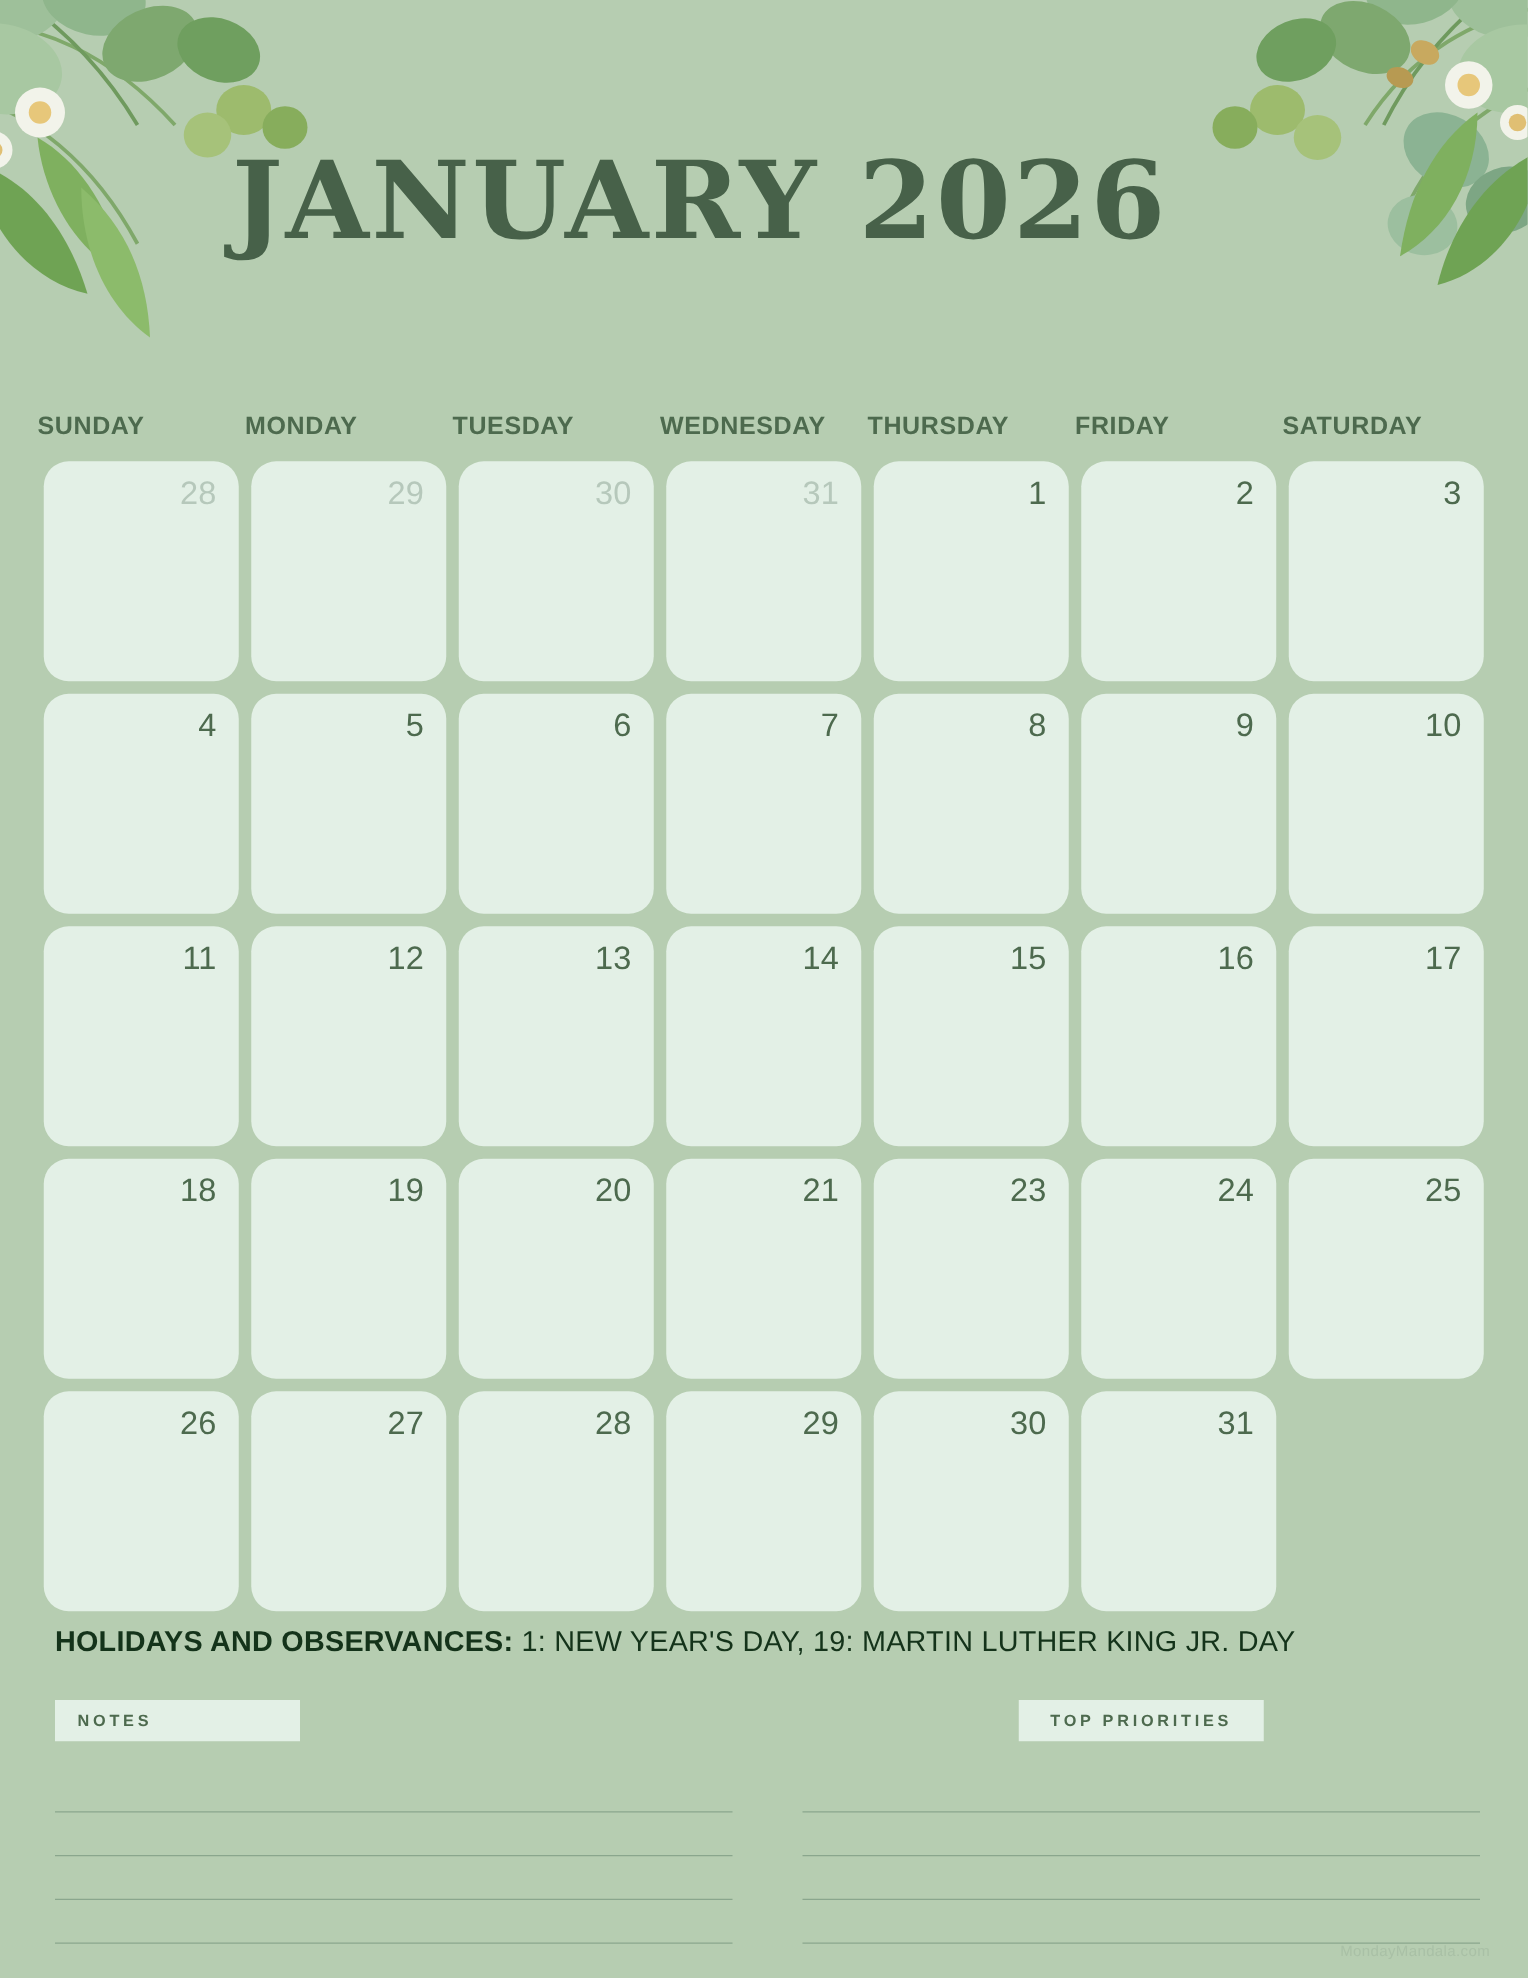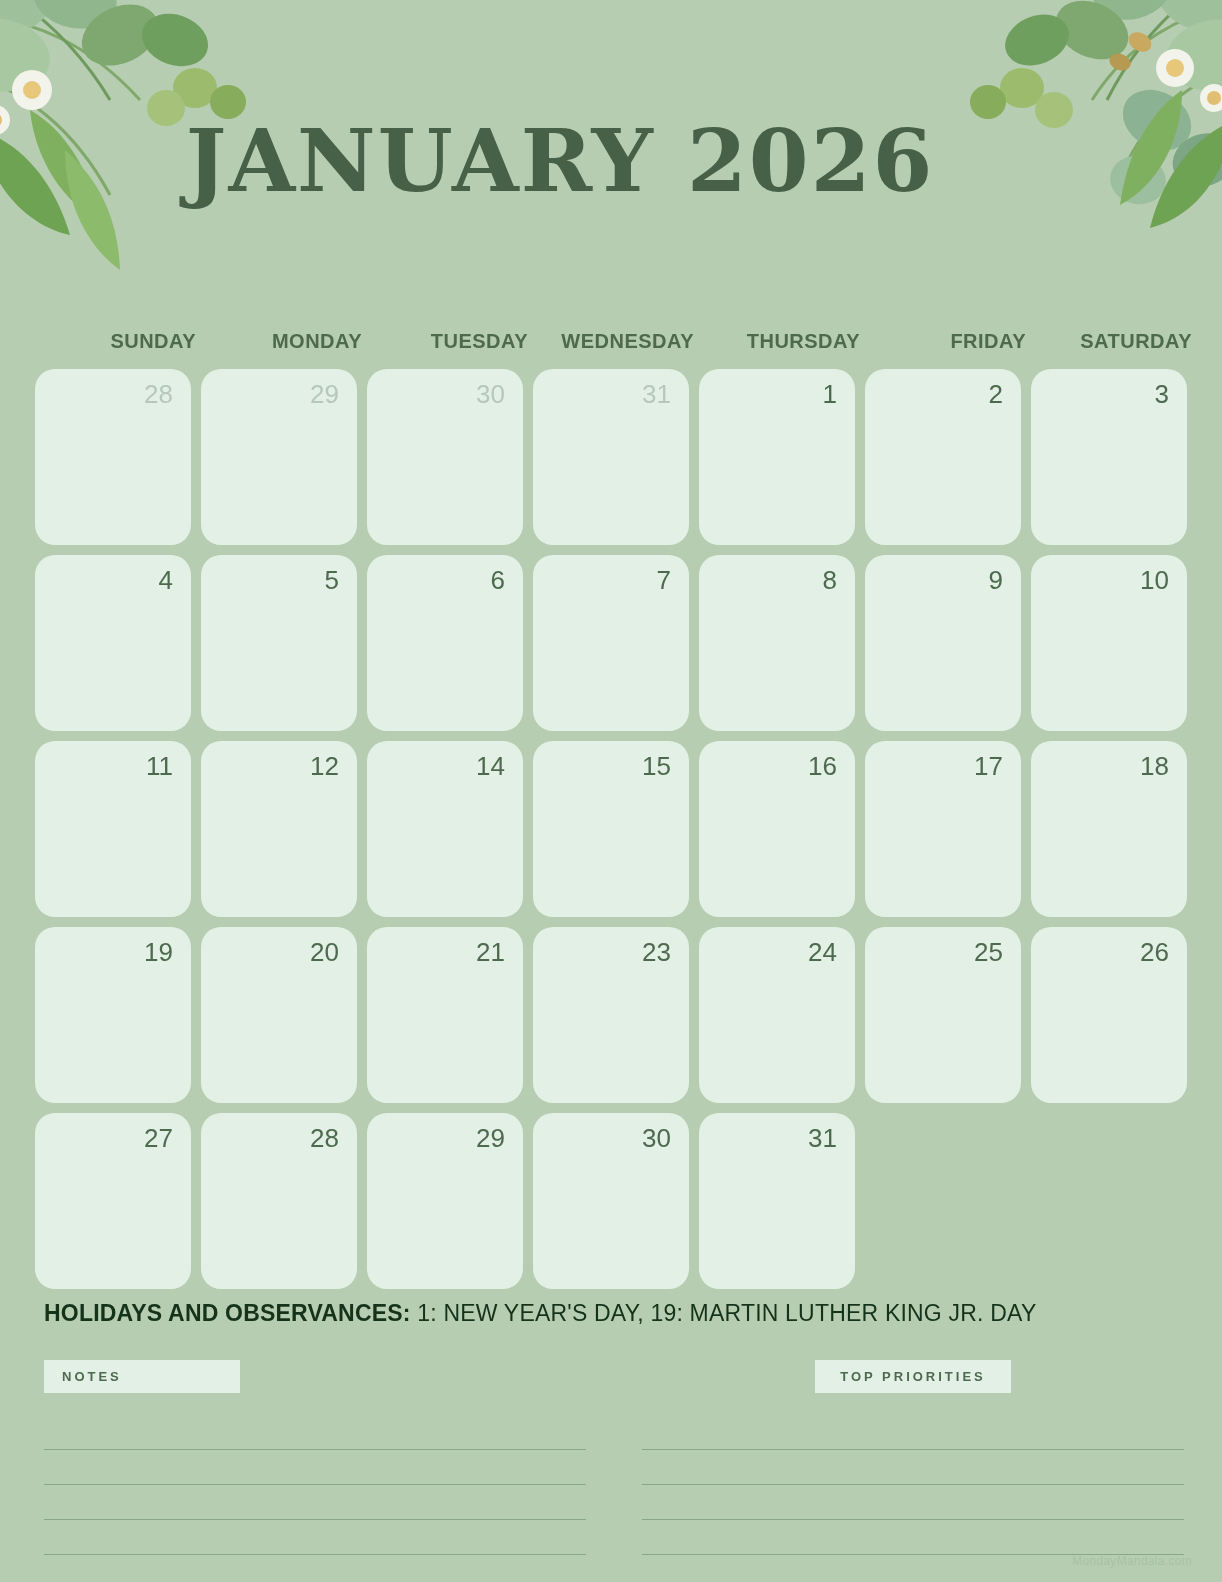--- a/index.html
+++ b/index.html
@@ -47,21 +47,21 @@
     top: 330px;
     left: 30px;
     width: 1162px;
   }
   .dow-row {
     display: grid;
     grid-template-columns: repeat(7, 1fr);
     margin-bottom: 8px;
   }
   .dow {
-    text-align: right;
+    text-align: left;
     font-size: 20px;
     font-weight: bold;
     letter-spacing: 0.5px;
     color: #4d6a4e;
     padding-bottom: 6px;
   }
   .weeks {
     display: grid;
     grid-template-columns: repeat(7, 1fr);
     grid-auto-rows: 186px;
@@ -251,20 +251,23 @@
         <div class="cell"><span class="daynum">10</span></div>
       </div>
 
     <div class="cellwrap">
         <div class="cell"><span class="daynum">11</span></div>
       </div>
     <div class="cellwrap">
         <div class="cell"><span class="daynum">12</span></div>
       </div>
     <div class="cellwrap">
+        <div class="cell"><span class="daynum">13</span></div>
+      </div>
+    <div class="cellwrap">
         <div class="cell"><span class="daynum">14</span></div>
       </div>
     <div class="cellwrap">
         <div class="cell"><span class="daynum">15</span></div>
       </div>
     <div class="cellwrap">
         <div class="cell"><span class="daynum">16</span></div>
       </div>
     <div class="cellwrap">
         <div class="cell"><span class="daynum">17</span></div>

